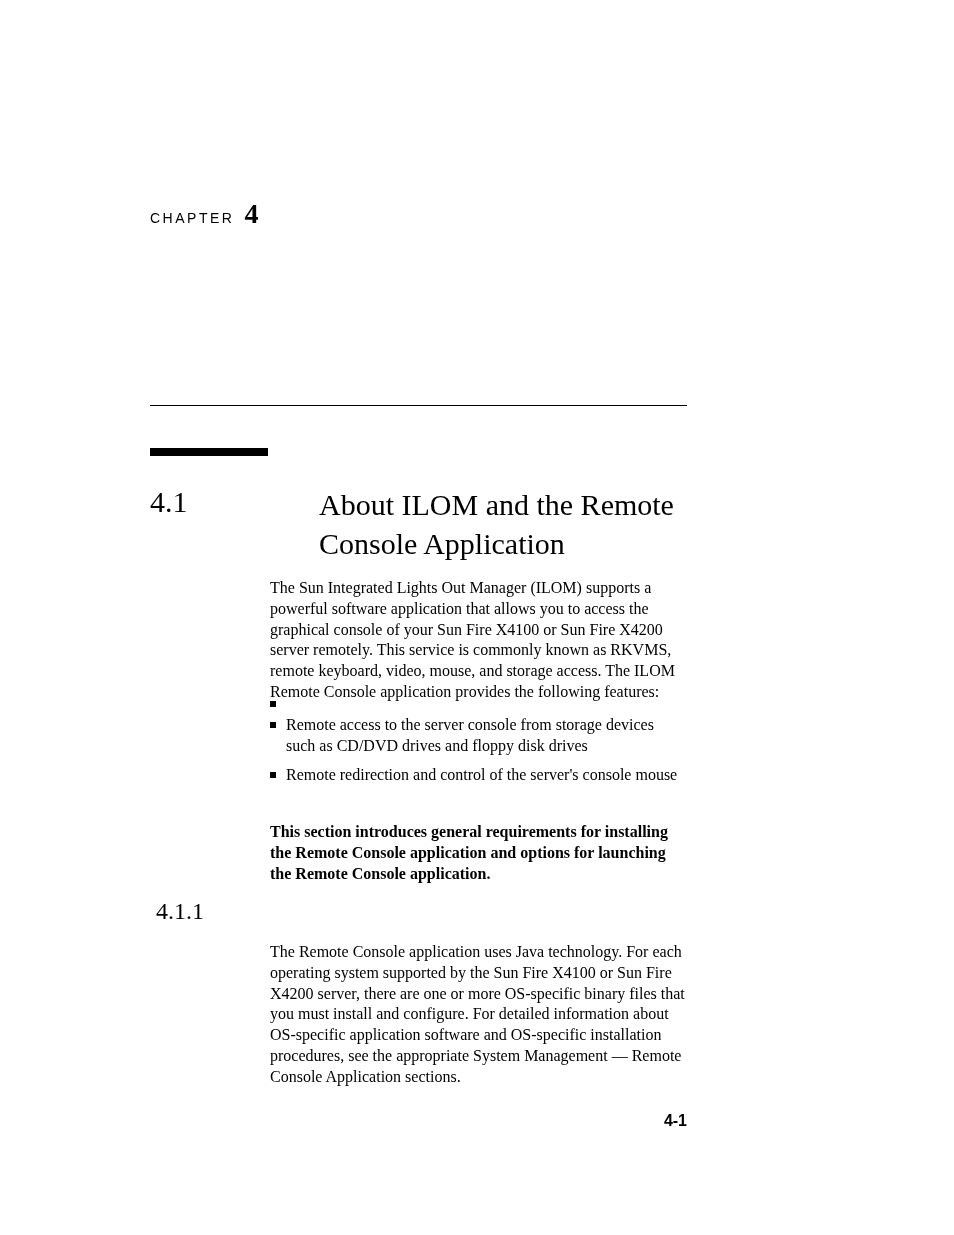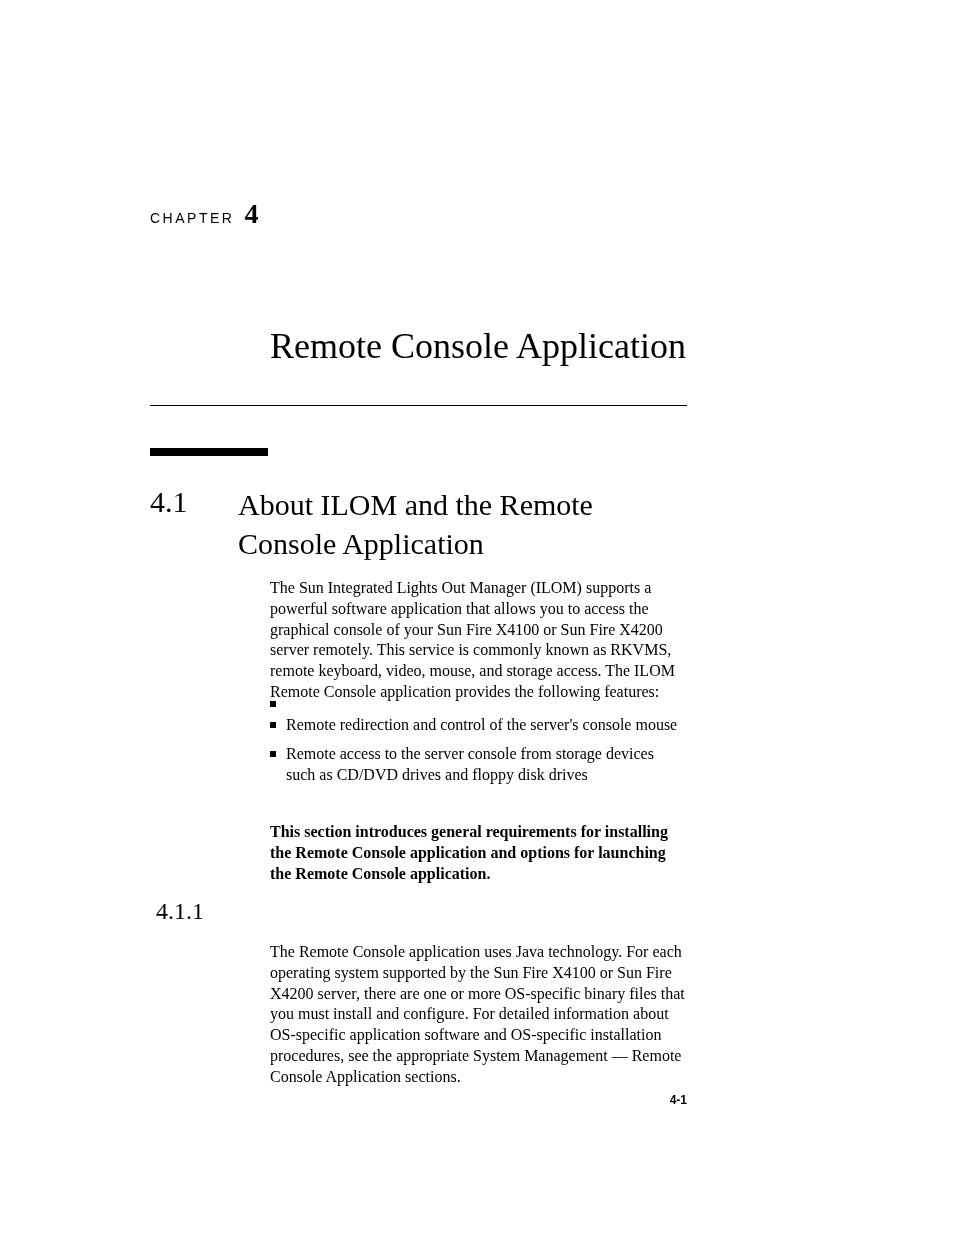--- a/index.html
+++ b/index.html
@@ -58,29 +58,30 @@
     height: 8px;
     background: #000;
   }
   .h1-row {
     position: absolute;
     left: 150px;
     top: 485px;
     right: 115px;
     display: flex;
     align-items: flex-start;
-    gap: 28px;
+    gap: 72px;
   }
   .h-num {
     font-size: 30px;
     min-width: 60px;
   }
   .h1-text {
     font-size: 30px;
     line-height: 1.3;
+    margin-left: 37px;
   }
   .body-col {
     position: absolute;
     left: 270px;
     right: 115px;
   }
   .p {
     font-size: 16px;
     line-height: 1.3;
   }
@@ -115,59 +116,58 @@
     display: flex;
     align-items: baseline;
     gap: 60px;
   }
   .h2-num { font-size: 24px; min-width: 60px; text-align: center; }
   .h2-text { font-size: 24px; }
   .para3 { top: 942px; }
   .page-num {
     position: absolute;
     right: 115px;
-    bottom: 128px;
+    bottom: 105px;
     font-family: Helvetica, Arial, sans-serif;
-    font-size: 12px;
+    font-size: 16px;
     font-weight: 700;
   }
 </style>
 </head>
 <body>
 
 <div class="page">
 
   <div class="chapter-line">
     <span class="chapter-label">CHAPTER</span>
     <span class="chapter-number">4</span>
   </div>
 
-  <div class="title">Remote Console Application</div>
 
   <div class="rule"></div>
   <div class="accent-bar"></div>
 
   <div class="h1-row">
     <div class="h-num">4.1</div>
     <div class="h1-text">About ILOM and the Remote Console Application</div>
   </div>
 
   <div class="body-col p para1">The Sun Integrated Lights Out Manager (ILOM) supports a powerful software application that allows you to access the graphical console of your Sun Fire X4100 or Sun Fire X4200 server remotely. This service is commonly known as RKVMS, remote keyboard, video, mouse, and storage access. The ILOM Remote Console application provides the following features:</div>
 
   <div class="bullets">
     <div class="bullet-row">
       <span class="sq"></span>
     </div>
     <div class="bullet-row">
       <span class="sq"></span>
-      <span>Remote redirection and control of the server's console mouse</span>
+      <span>Remote access to the server console from storage devices such as CD/DVD drives and floppy disk drives</span>
     </div>
     <div class="bullet-row">
       <span class="sq"></span>
-      <span>Remote access to the server console from storage devices such as CD/DVD drives and floppy disk drives</span>
+      <span>Remote redirection and control of the server's console mouse</span>
     </div>
   </div>
 
   <div class="body-col p para2">This section introduces general requirements for installing the Remote Console application and options for launching the Remote Console application.</div>
 
   <div class="h2-row">
     <div class="h2-num">4.1.1</div>
   </div>
 
   <div class="body-col p para3">The Remote Console application uses Java technology. For each operating system supported by the Sun Fire X4100 or Sun Fire X4200 server, there are one or more OS-specific binary files that you must install and configure. For detailed information about OS-specific application software and OS-specific installation procedures, see the appropriate System Management — Remote Console Application sections.</div>

